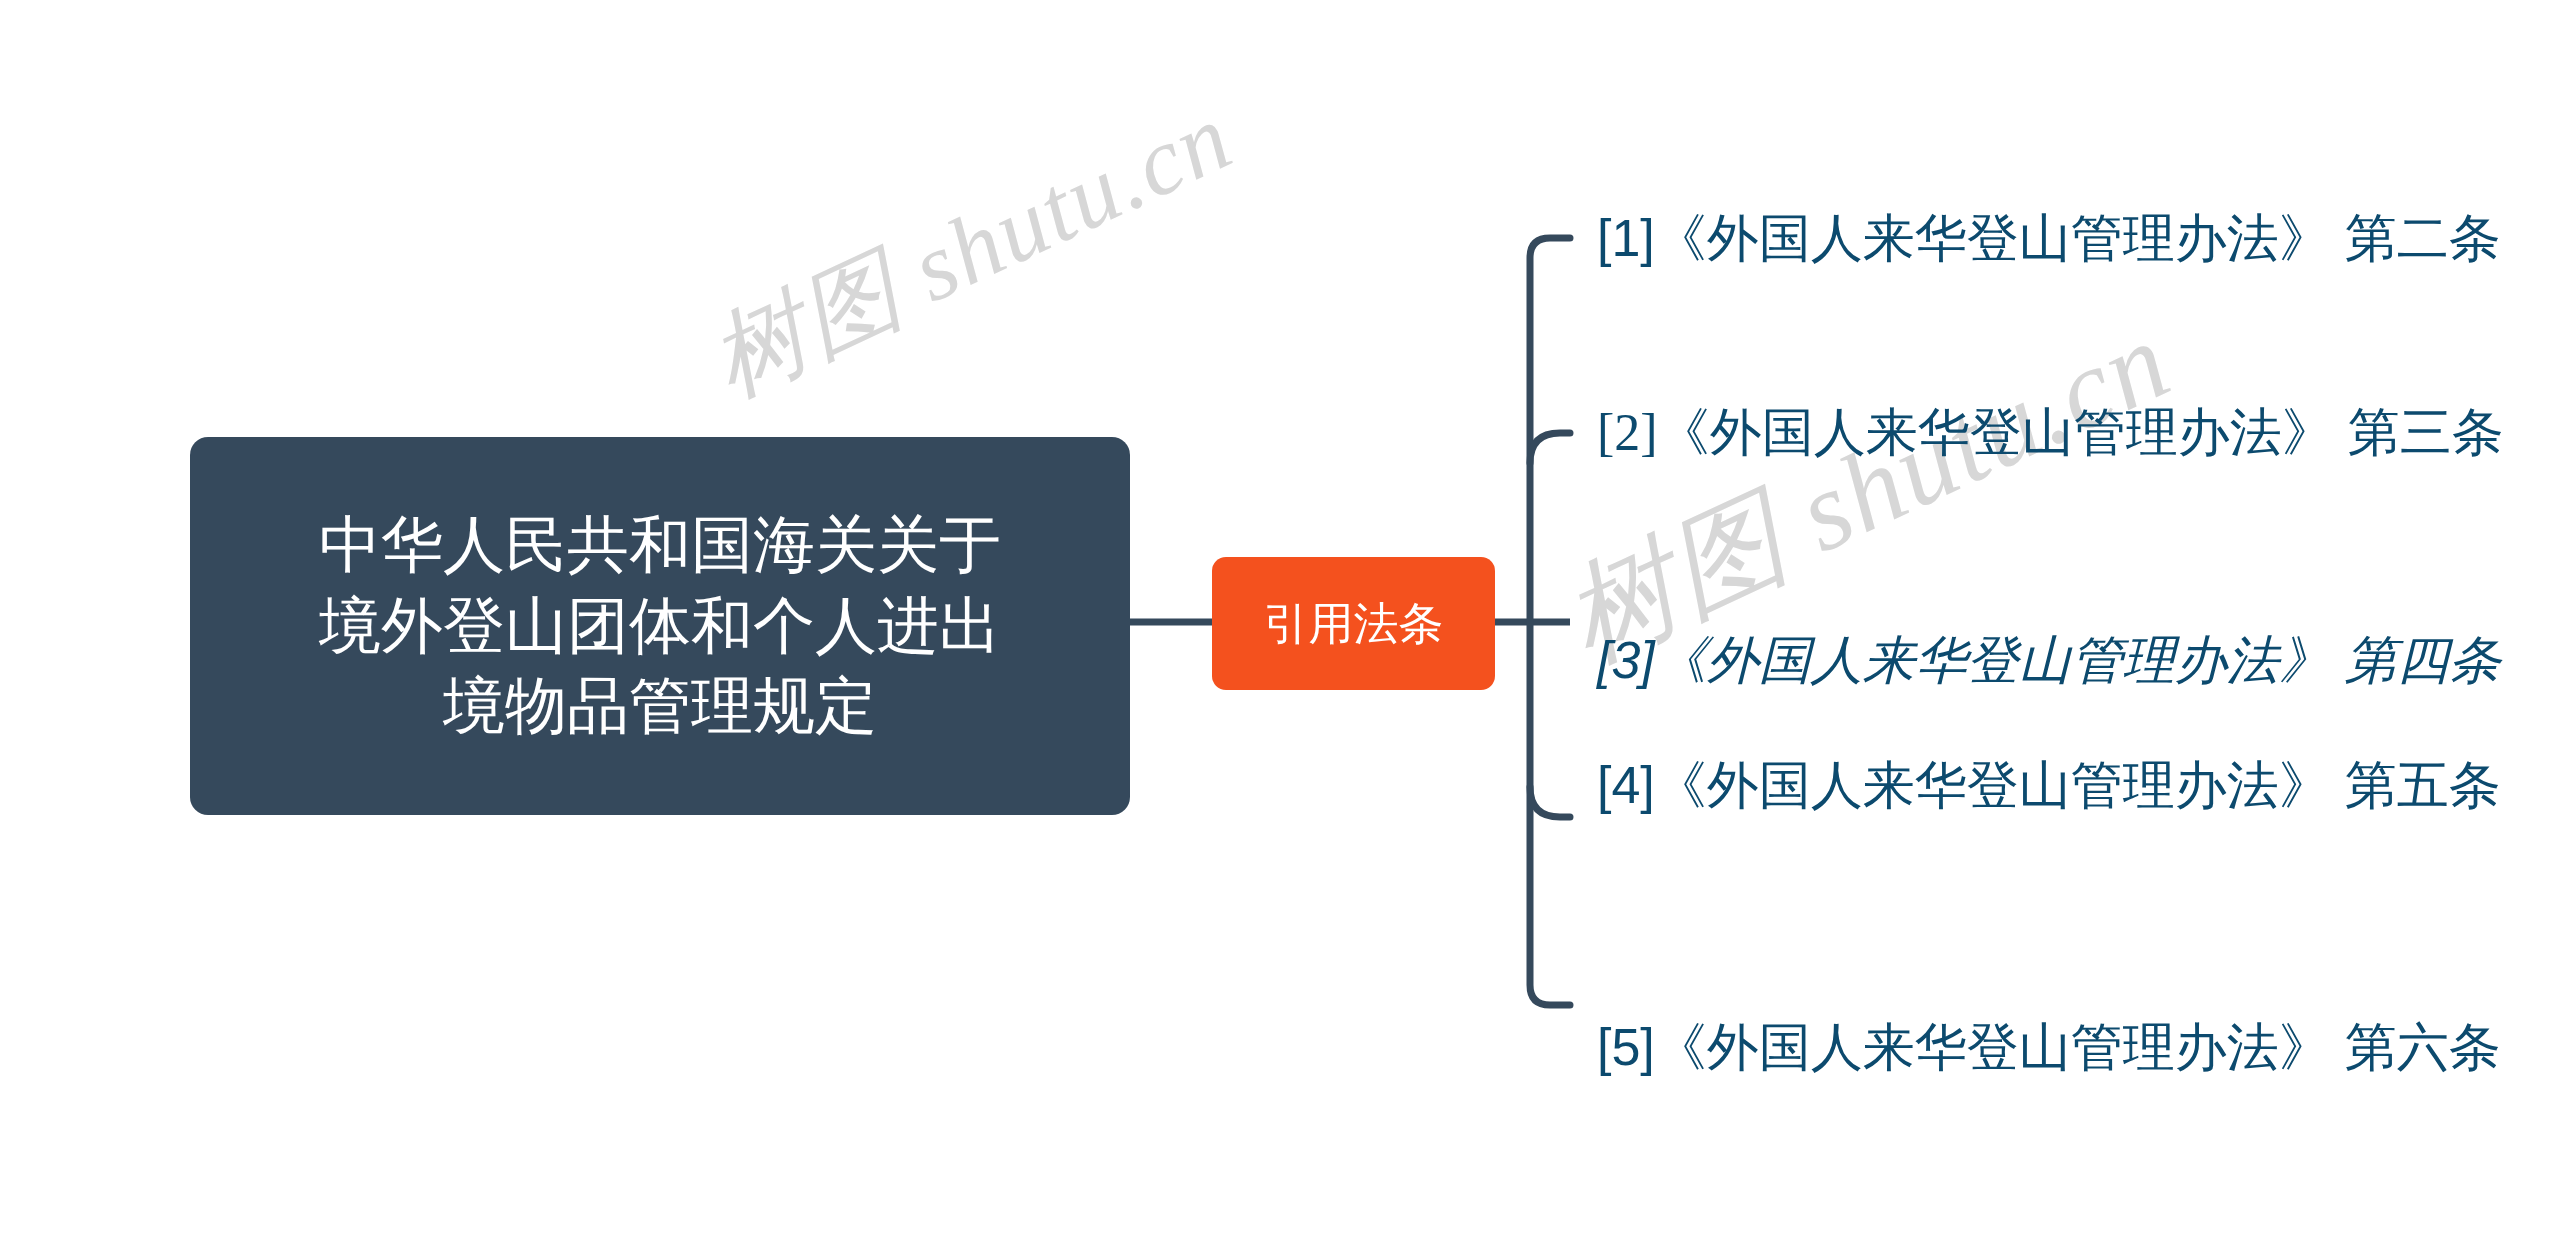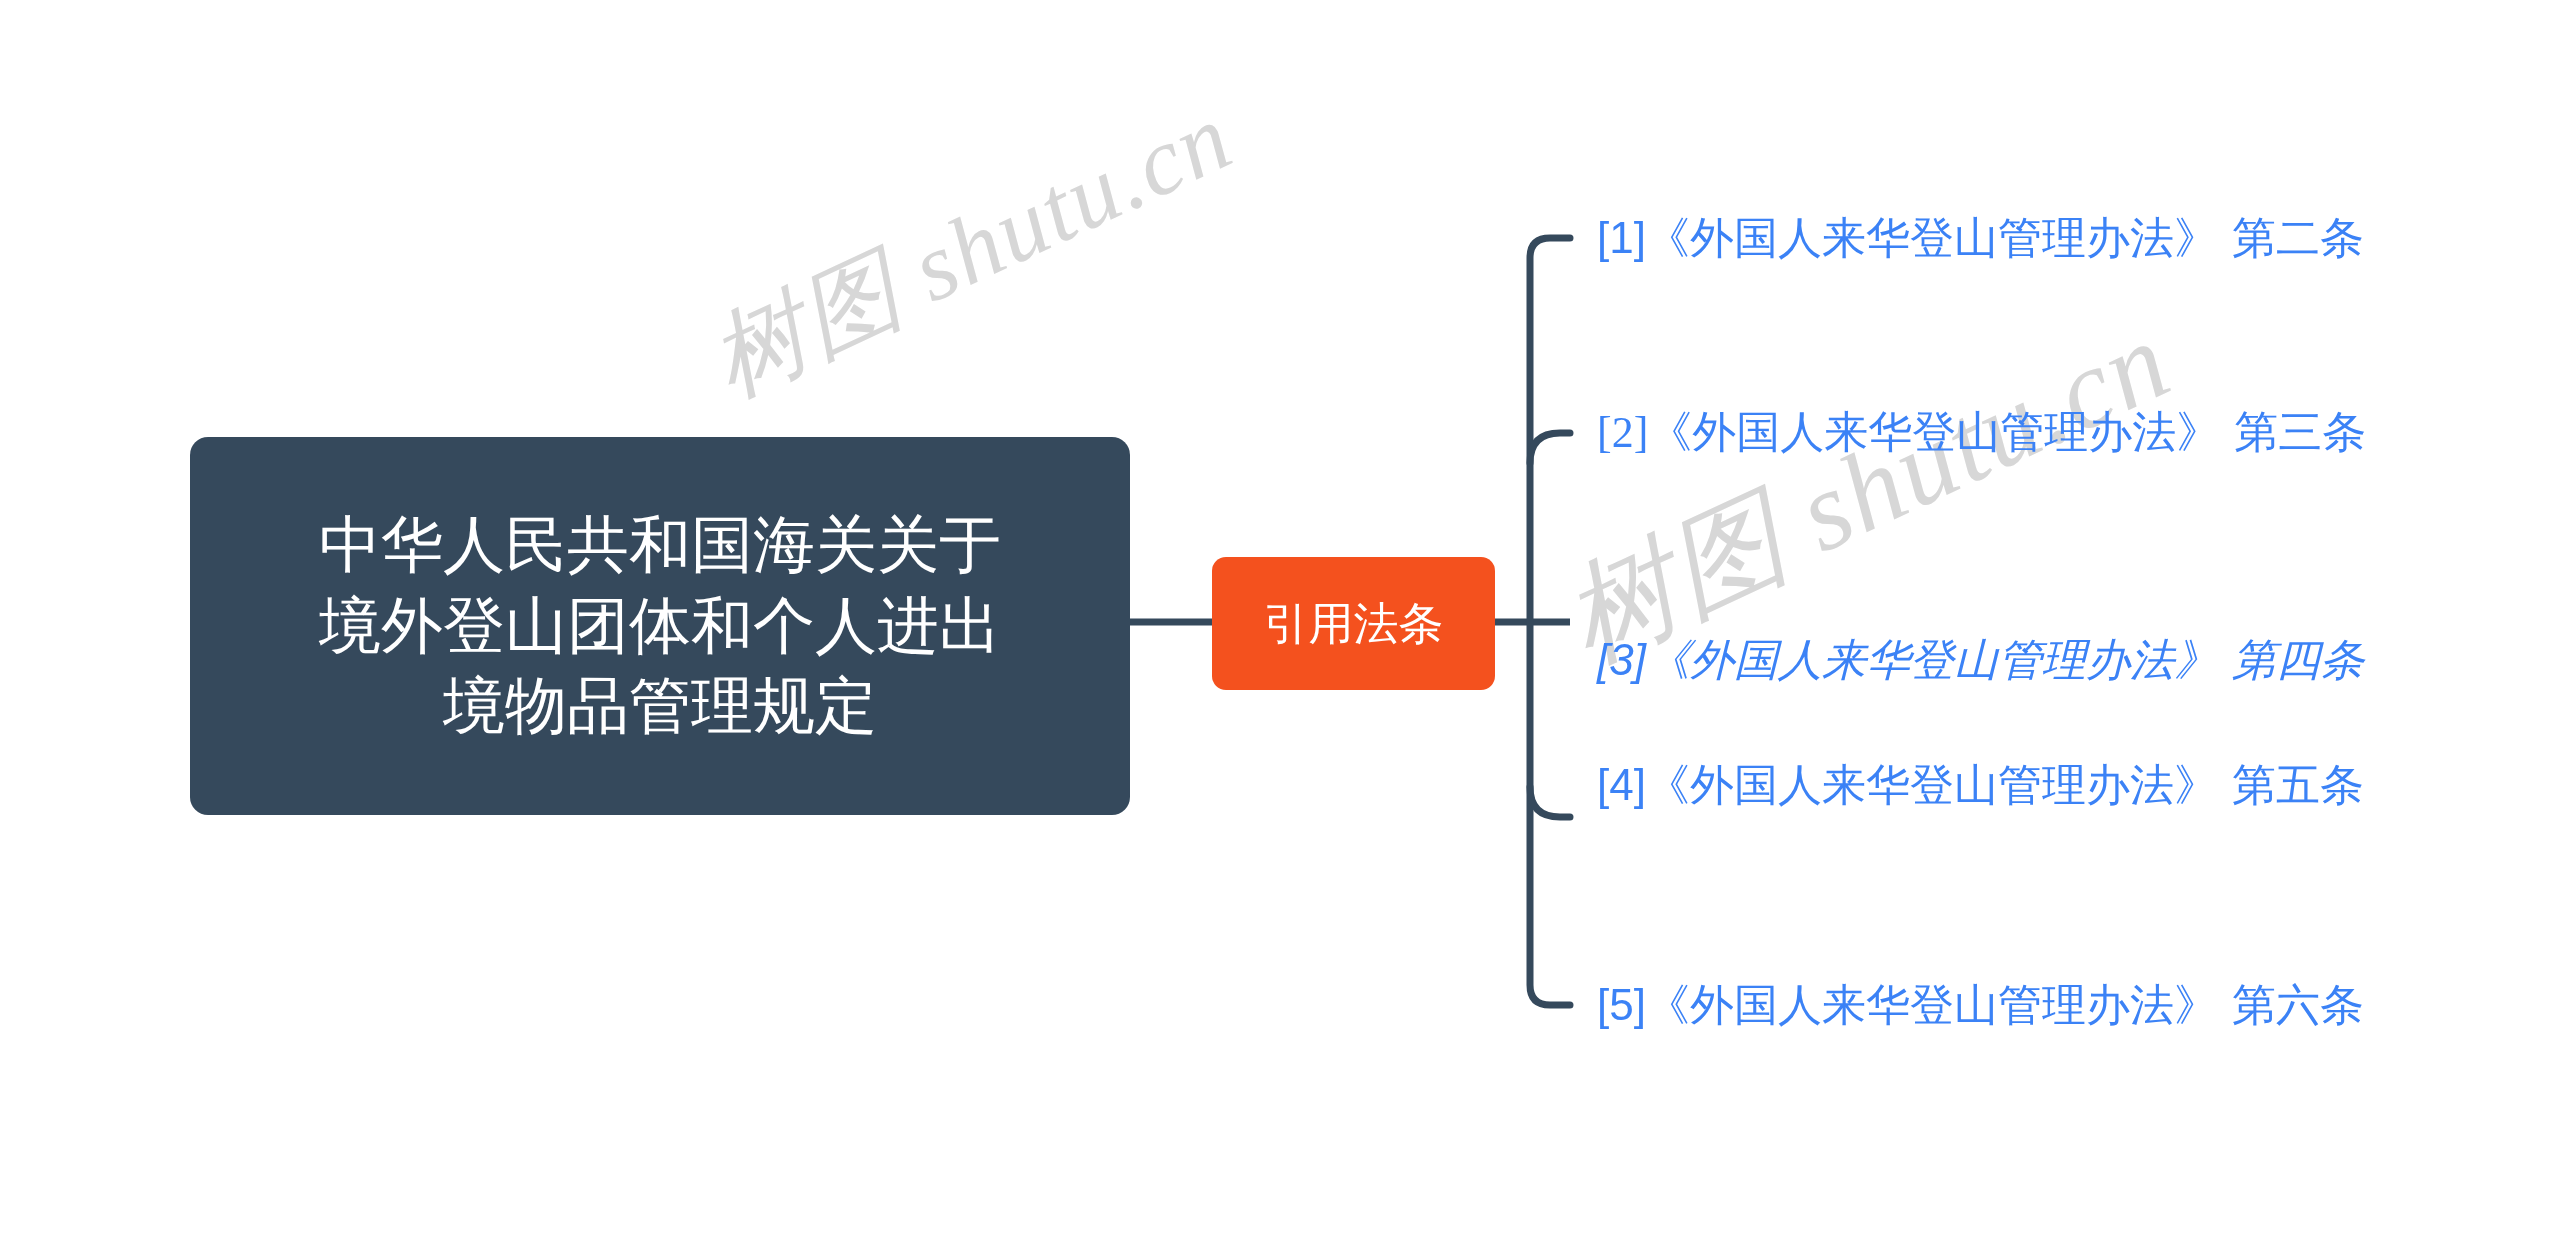--- a/index.html
+++ b/index.html
@@ -96,22 +96,22 @@
     font-size: 45px;
     line-height: 1;
     white-space: nowrap;
     font-weight: 400;
   }
 
   
   .leaf-item {
     position: absolute;
     left: 1597px;
-    color: #3b82f6;
-    font-size: 44px;
+    color: #0c4a6e;
+    font-size: 52px;
     line-height: 1;
     white-space: nowrap;
     transform: translateY(-50%);
   }
   .leaf-item .leaf-index { }
   .leaf-item .leaf-title { }
   .leaf-item .leaf-article { margin-left: 14px; }
 </style>
 </head>
 <body>
@@ -142,16 +142,16 @@
     <div id="root-node-label">中华人民共和国海关关于
 境外登山团体和个人进出
 境物品管理规定</div>
   </div>
 
   <div id="leaf-container">
       <div class="leaf-item" style="top: 238px;"><span class="leaf-index">[1]</span><span class="leaf-title">《外国人来华登山管理办法》</span><span class="leaf-article">第二条</span></div>
       <div class="leaf-item" style="top: 433px; font-family: Liberation Serif, serif;"><span class="leaf-index">[2]</span><span class="leaf-title">《外国人来华登山管理办法》</span><span class="leaf-article">第三条</span></div>
       <div class="leaf-item" style="top: 660px; font-style: italic;"><span class="leaf-index">[3]</span><span class="leaf-title">《外国人来华登山管理办法》</span><span class="leaf-article">第四条</span></div>
       <div class="leaf-item" style="top: 785px;"><span class="leaf-index">[4]</span><span class="leaf-title">《外国人来华登山管理办法》</span><span class="leaf-article">第五条</span></div>
-      <div class="leaf-item" style="top: 1005px;"><span class="leaf-index">[5]</span><span class="leaf-title">《外国人来华登山管理办法》</span><span class="leaf-article">第六条</span></div>
+      <div class="leaf-item" style="top: 1047px;"><span class="leaf-index">[5]</span><span class="leaf-title">《外国人来华登山管理办法》</span><span class="leaf-article">第六条</span></div>
     </div>
 
 </div>
 
 </body></html>

